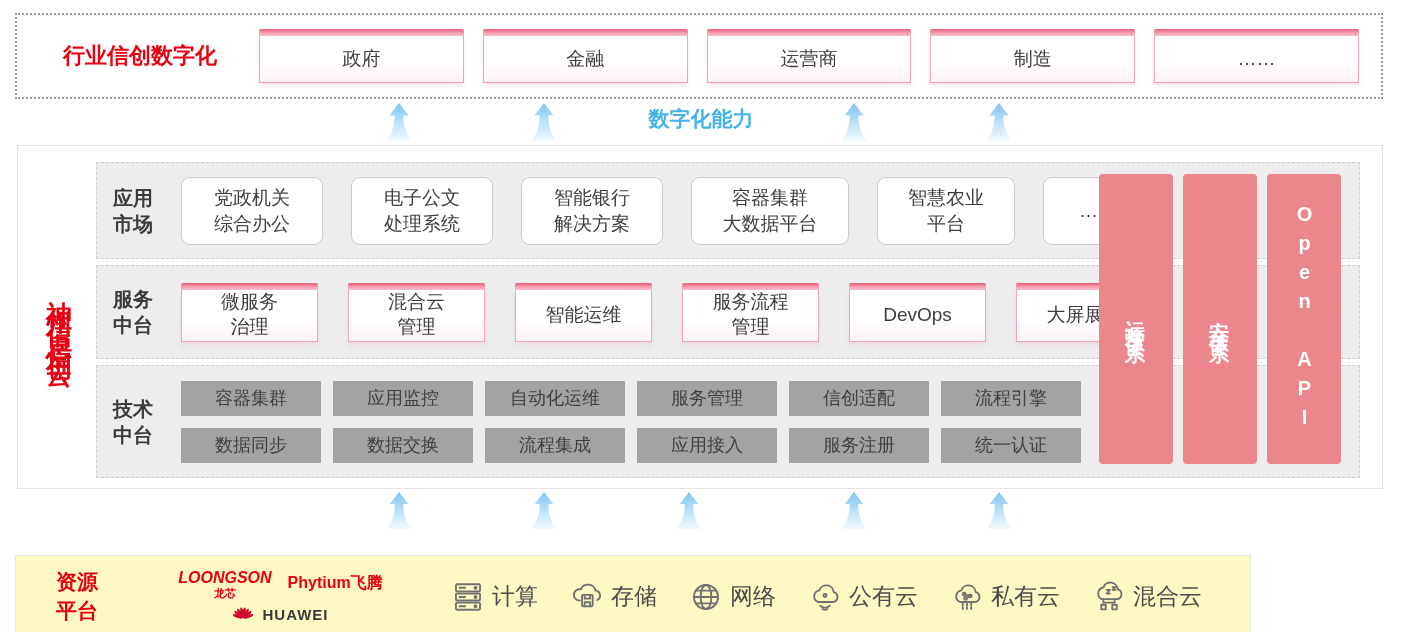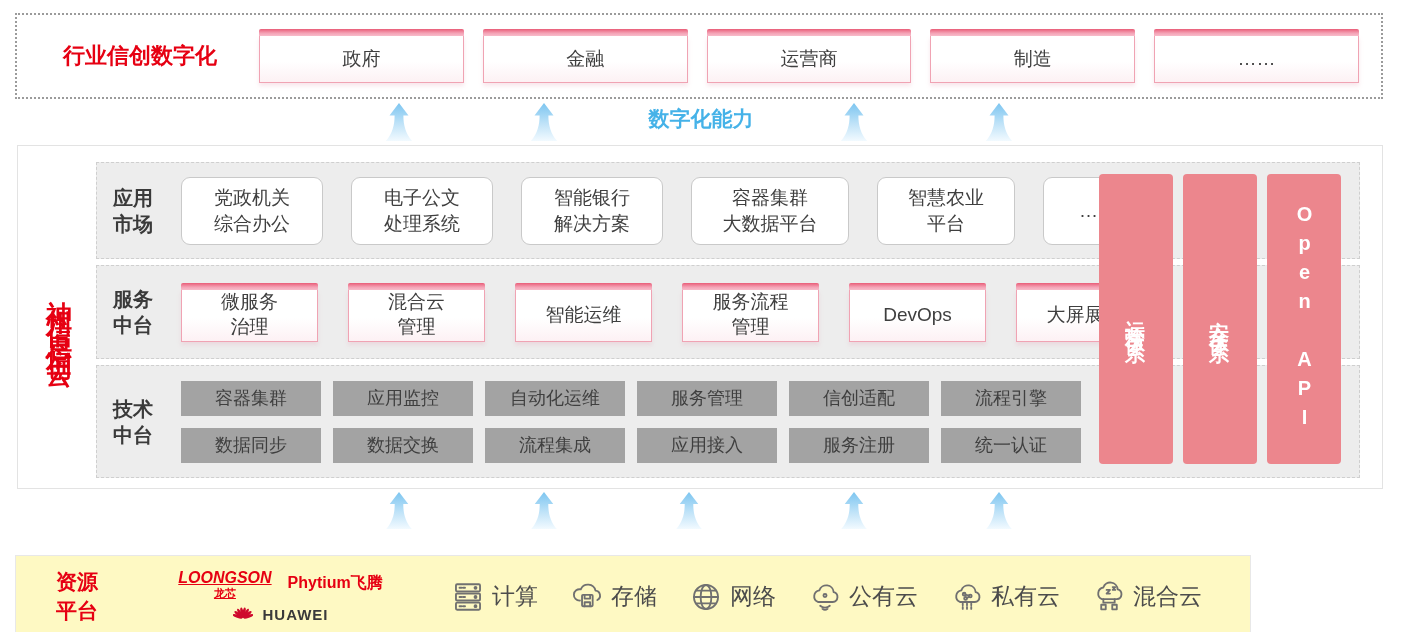--- a/index.html
+++ b/index.html
@@ -83,21 +83,21 @@
   }
 
   
   .resource-panel {
     position: absolute; left: 15px; top: 555px; width: 1236px; height: 83px;
     border: 1px solid #e8e8e8; background: #fef9c3; display: flex; align-items: center;
   }
   .res-title { margin-left: 40px; font-size: 21px; font-weight: bold; color: #e60012; line-height: 1.35; white-space: pre-line; }
   .vendors { margin-left: 70px; width: 225px; display: flex; flex-direction: column; align-items: center; gap: 1px; }
   .vendor-row { display: flex; align-items: flex-start; gap: 16px; }
-  .loongson { display: flex; flex-direction: column; align-items: center; color: #e60012; text-decoration: underline; }
+  .loongson { display: flex; flex-direction: column; align-items: center; color: #e60012; }
   .loongson .en { font-size: 16px; font-weight: bold; font-style: italic; }
   .loongson .cn { font-size: 11px; font-weight: bold; margin-top: -1px; }
   .phytium { font-size: 16px; font-weight: bold; color: #e60012; margin-top: 4px; }
   .huawei { display: flex; align-items: center; gap: 10px; margin-top: 3px; }
   .huawei .hw-text { font-size: 15px; font-weight: bold; color: #3a3a3a; letter-spacing: 1px; }
 
   .res-items { flex: 1; display: flex; justify-content: space-between; margin: 0 48px 0 58px; }
   .res-item { display: flex; align-items: center; gap: 7px; font-size: 23px; color: #4c4c4c; }
   .res-item svg { width: 34px; height: 34px; flex-shrink: 0; }
   .line-icon { fill: none; stroke: #707070; stroke-width: 1.3; stroke-linecap: round; stroke-linejoin: round; }

